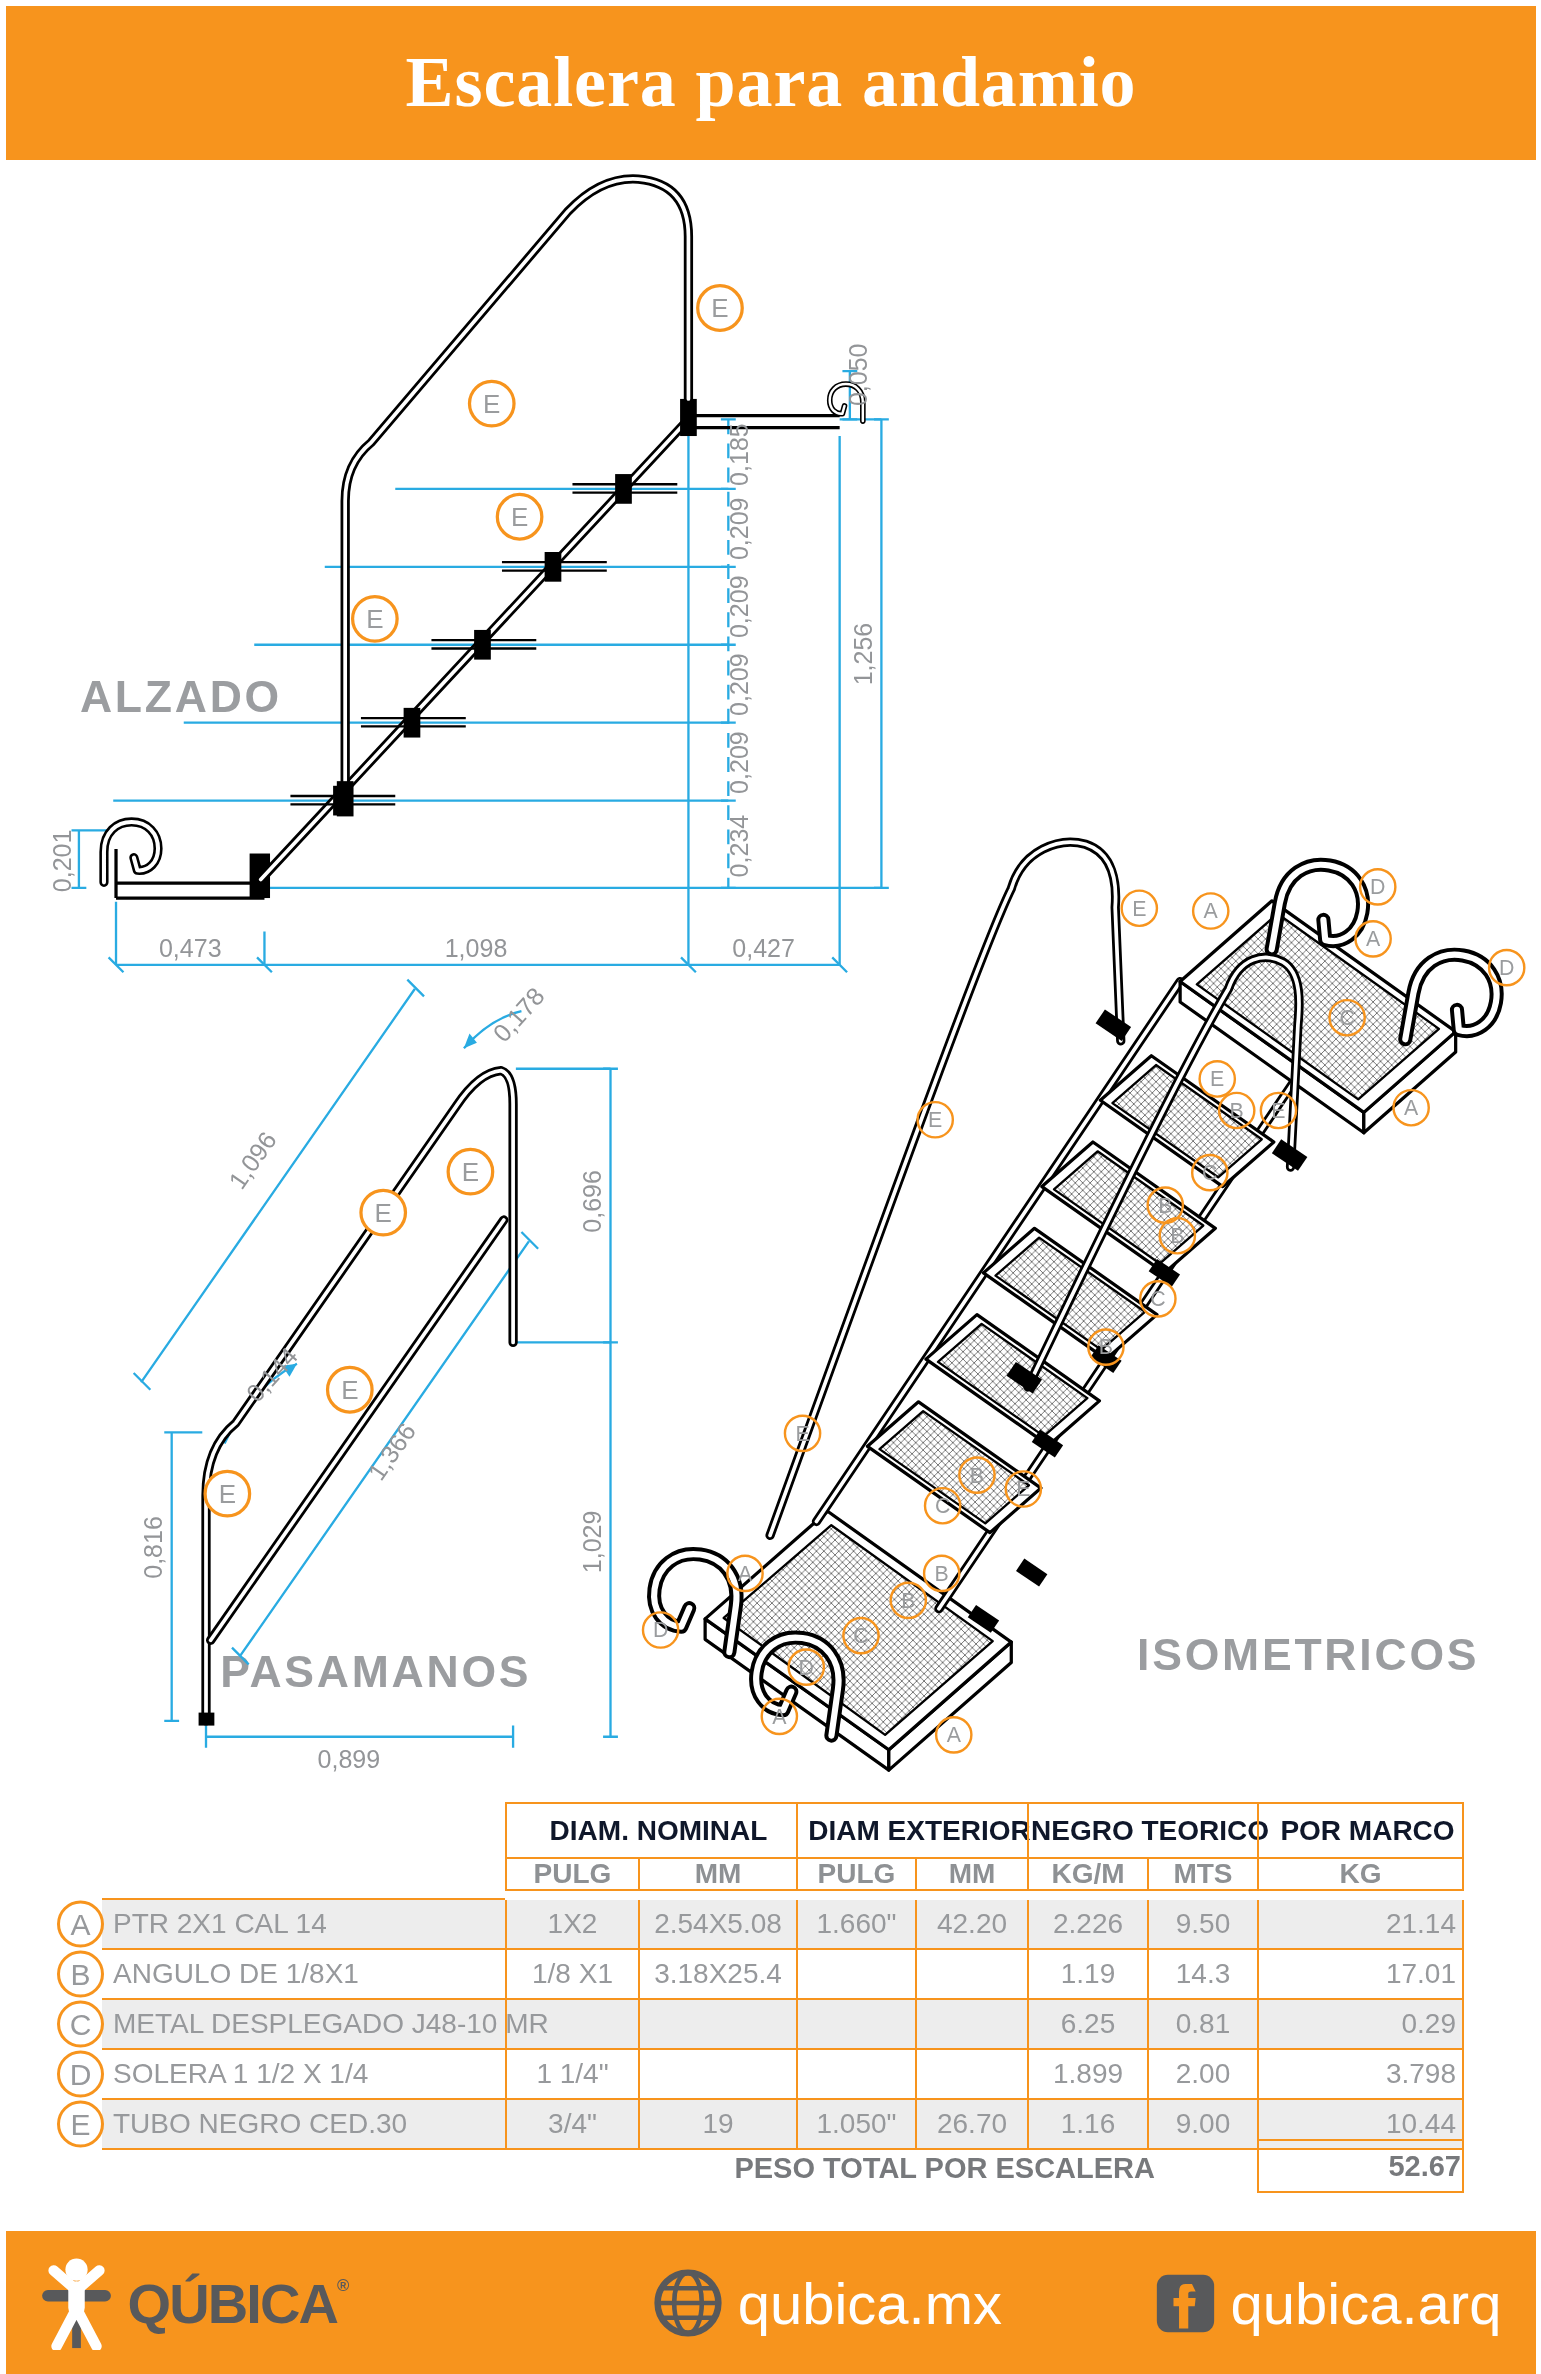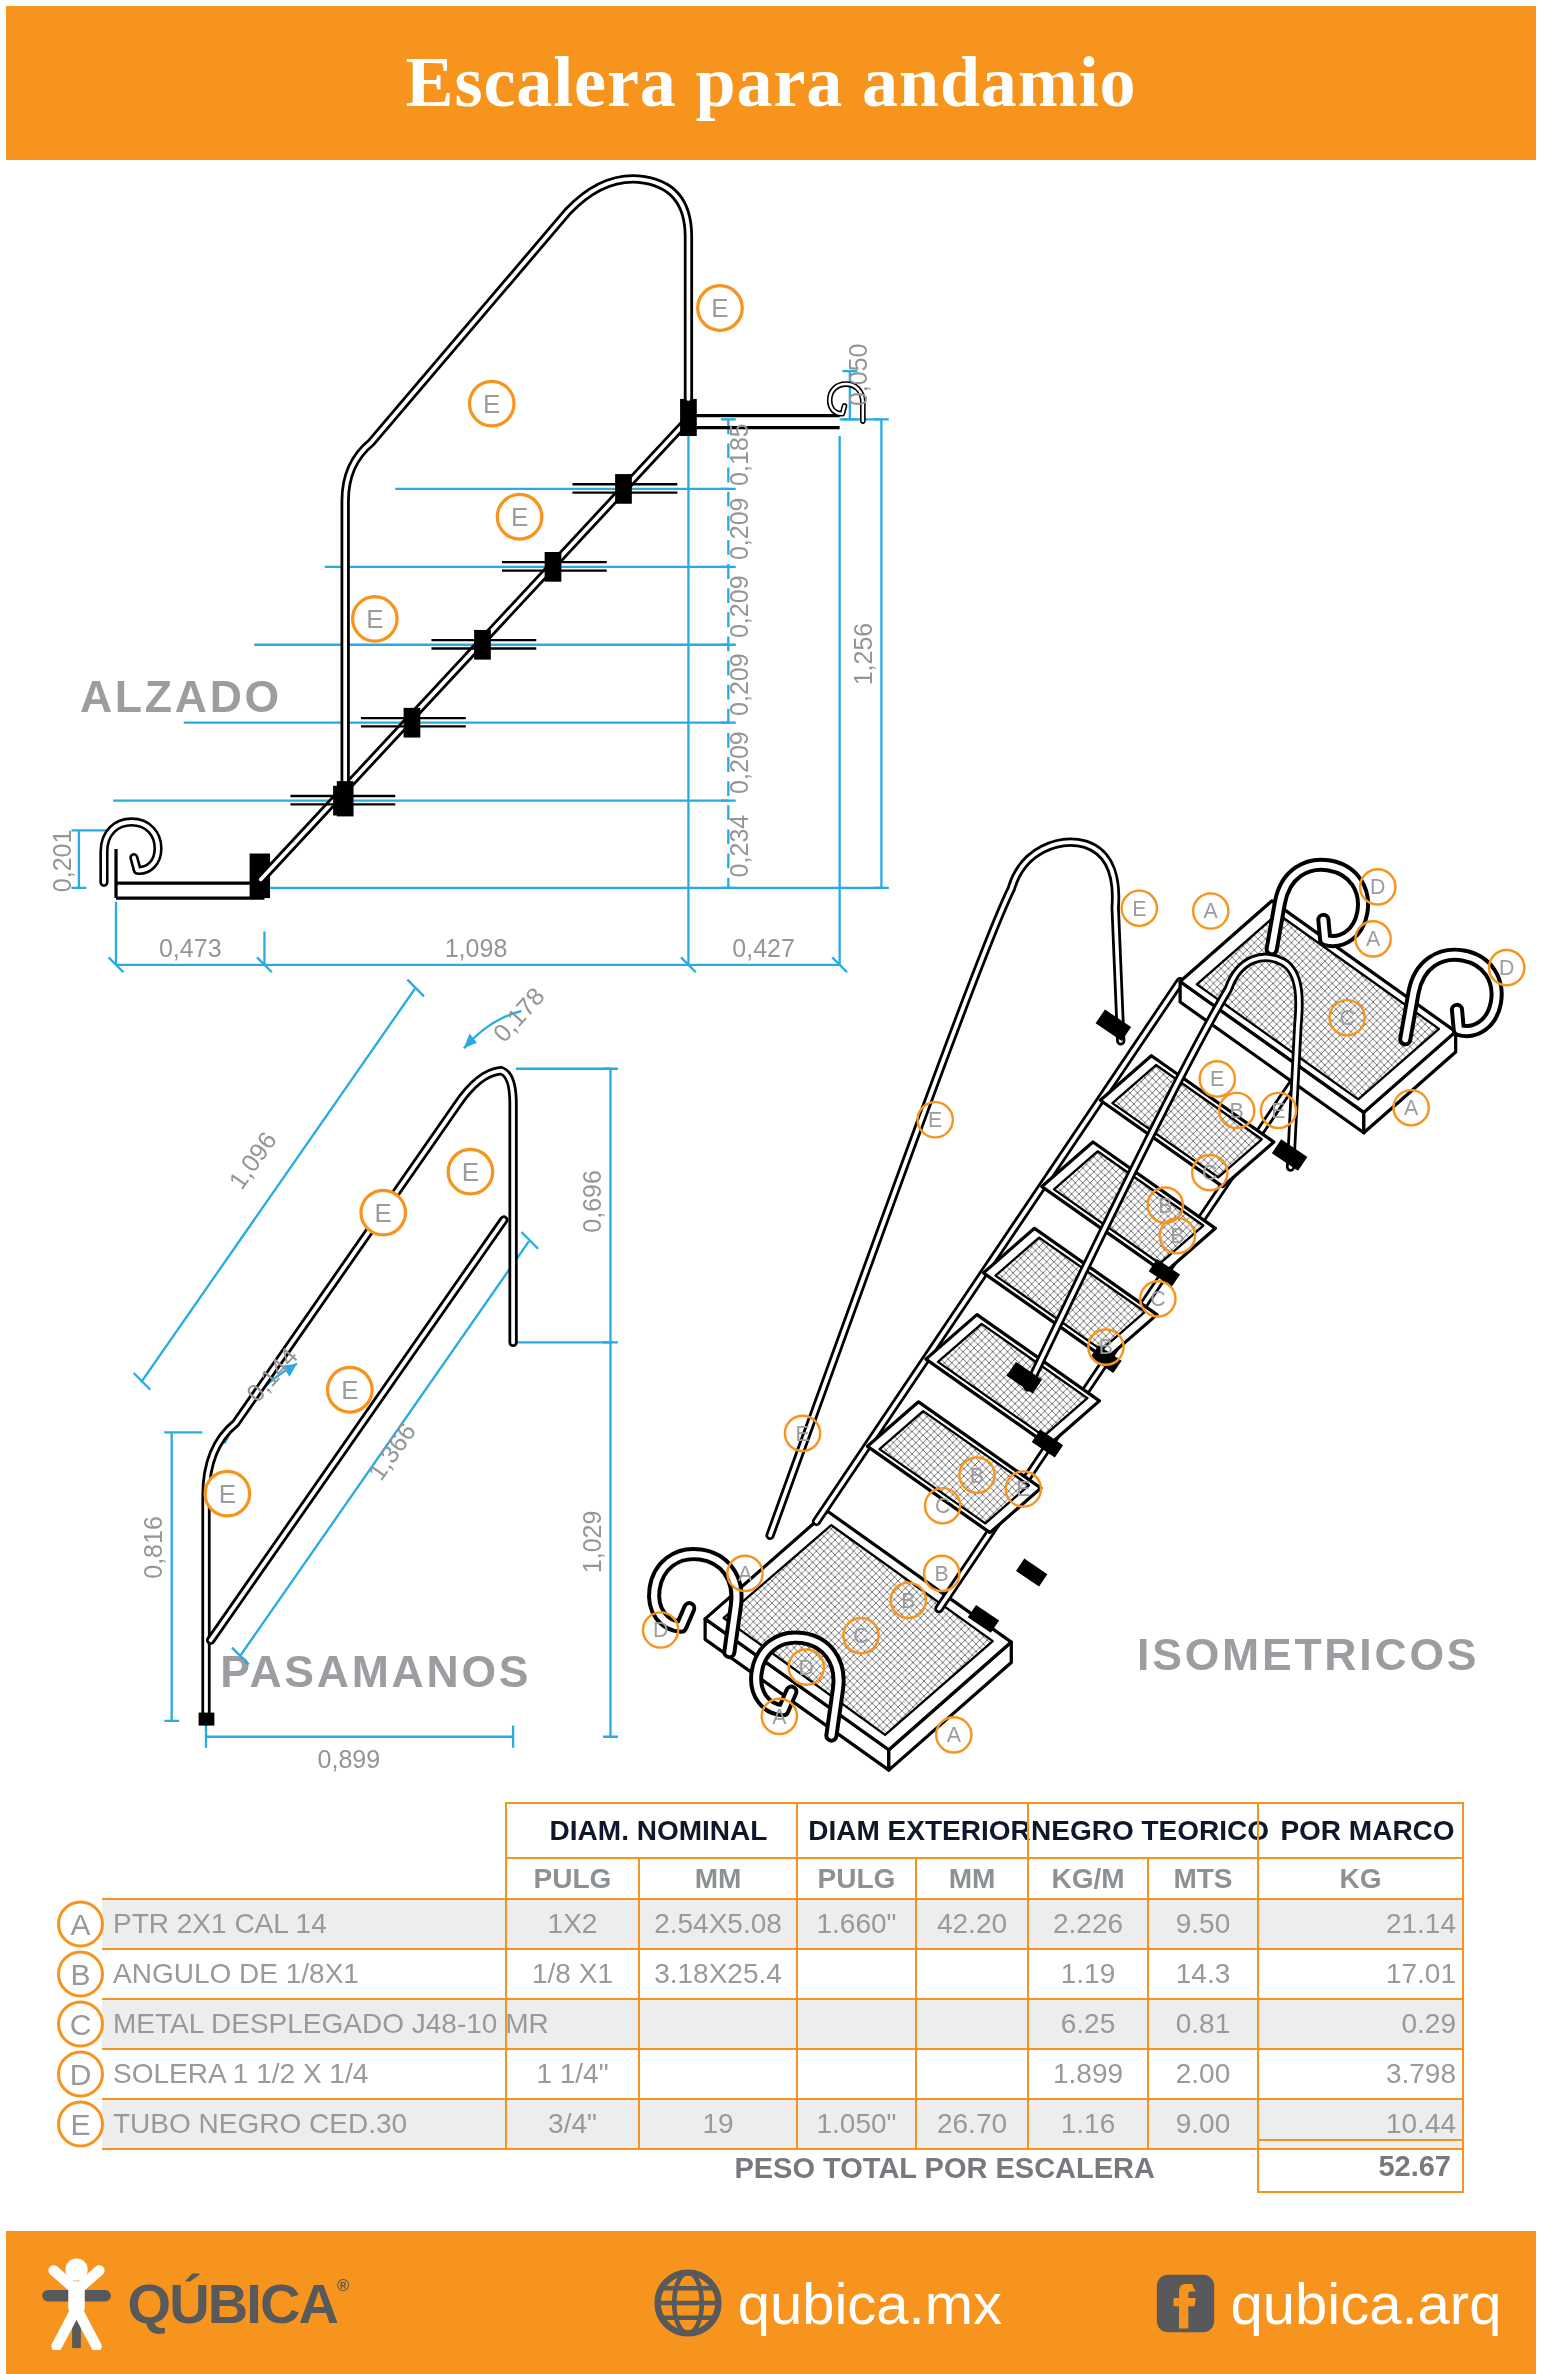--- a/index.html
+++ b/index.html
@@ -36,37 +36,37 @@
   
   .tbl{position:absolute;left:102px;top:1802px;display:grid;
        grid-template-columns:403px 133px 158px 119px 112px 120px 110px 207px;
        font-size:28px;color:#97999c}
   .tbl .c{box-sizing:border-box;display:flex;align-items:center;justify-content:center;
           white-space:nowrap}
   .hg{height:57px;font-weight:700;color:#0f172a;justify-content:flex-start;padding-left:14px;
       border-top:2.8px solid #F7941D;border-bottom:2.8px solid #F7941D;border-left:2.8px solid #F7941D}
   .hg.cen{justify-content:center;border-right:2.8px solid #F7941D}
   .h0{height:45px}
-  .hs{height:41px;font-weight:700;color:#8e9194;border-bottom:2.8px solid #F7941D;
+  .hs{height:32px;font-weight:700;color:#8e9194;border-bottom:2.8px solid #F7941D;
       border-left:2.8px solid #F7941D}
   .hs.last{border-right:2.8px solid #F7941D}
   .hs0{height:41px;border-bottom:2.8px solid #F7941D}
   .td{height:50px;border-bottom:2.8px solid #F7941D}
   .td.v{border-left:2.8px solid #F7941D}
   .td.last{border-right:2.8px solid #F7941D;justify-content:flex-end;padding-right:6px}
   .td.d{justify-content:flex-start;padding-left:11px;position:relative;overflow:visible}
   .s{background:#EDEDED}
   .lc{position:absolute;left:-45px;top:50%;transform:translateY(-50%);width:41px;height:41px;
       border:3.2px solid #F7941D;border-radius:50%;background:#fff;display:flex;
       align-items:center;justify-content:center;font-size:30px;color:#97999c;z-index:2}
   .total-label{position:absolute;left:649px;top:2152px;width:506px;text-align:right;
                font-size:29px;font-weight:700;color:#77797c}
   .total-box{position:absolute;left:1257px;top:2139px;width:207px;height:54px;
              border:2.8px solid #F7941D;box-sizing:border-box;display:flex;align-items:center;
-             justify-content:flex-end;padding-right:11px;font-size:29px;font-weight:700;color:#77797c}
+             justify-content:flex-end;padding-right:1px;font-size:29px;font-weight:700;color:#77797c}
 
   
   .ftr{position:absolute;left:5.6px;right:5.6px;top:2231px;bottom:0;background:#F7941D;
        display:flex;align-items:center;padding:12px 35px;box-sizing:border-box}
   .ftr .item{display:flex;align-items:center;gap:15px;color:#fff;font-size:58px;font-weight:400}
   .brandtxt{color:#58595B;font-size:56px;font-weight:700;letter-spacing:-1.9px;
             display:flex;align-items:flex-start}
   .brandtxt sup{font-size:16.7px;margin-top:5.6px}
   .sp{flex:1}
 </style>

